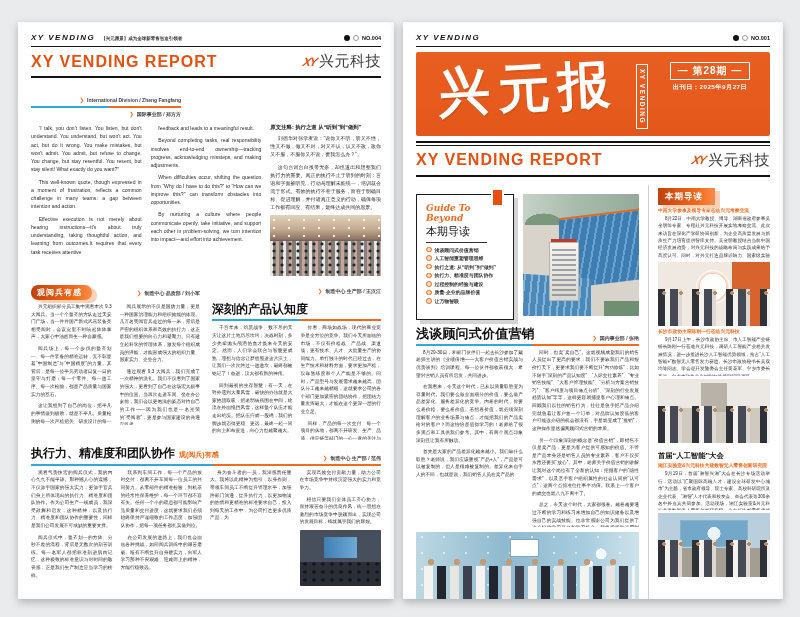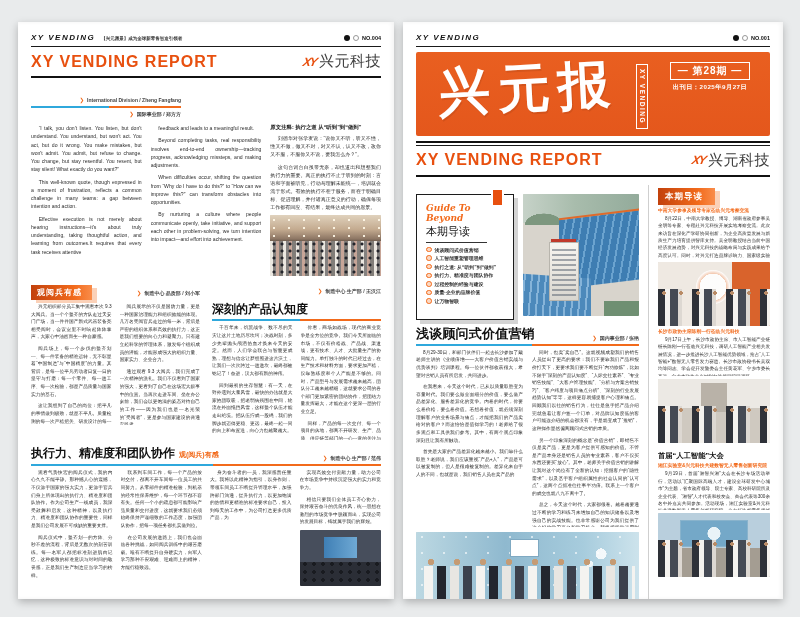--- a/index.html
+++ b/index.html
@@ -21,21 +21,21 @@
 
   
   .report-bar { display:flex; align-items:center; justify-content:space-between; padding:3px 0 2px; }
   .report-title { font-size:16px; font-weight:900; letter-spacing:1px; color:#e8500f; }
   .brand { display:flex; align-items:center; gap:3px; }
   .brand-mark { font-style:italic; font-weight:900; font-size:12px; color:#e8500f; letter-spacing:-1.5px; transform:skewX(-12deg); }
   .brand-name { font-size:15px; font-weight:400; color:#404040; letter-spacing:.5px; }
 
   
   .badge { display:inline-block; background:linear-gradient(90deg,#c2410c,#f26a1b 70%,#f98c4a); color:#fff; font-weight:900; font-size:8.5px; letter-spacing:1px; padding:2.5px 12px 2.5px 7px; box-shadow:5px 3px 0 rgba(243,124,52,.35); }
-  .badge.sm { font-size:8px; padding:2px 10px 2px 6px; }
+  .badge.sm { font-size:8px; padding:2px 10px 2px 6px;border-radius:7px; }
 
   
   .byline { font-size:5px; font-weight:700; color:#444; display:flex; align-items:center; gap:3px; justify-content:flex-end; }
   .byline .arr { color:#f26a1b; font-weight:900; font-size:5.5px; }
   .grad-rule { height:2px; background:linear-gradient(90deg,#2fa8dc 0 52%,#f26a1b 52% 100%); margin:3px 0; }
 
   
   .cols { display:flex; gap:9px; }
   .col { flex:1; overflow:hidden; }
   .t { font-size:5px; line-height:1.62; text-align:justify; text-indent:1.5em; color:#2b2b2b; margin-bottom:4px; }

